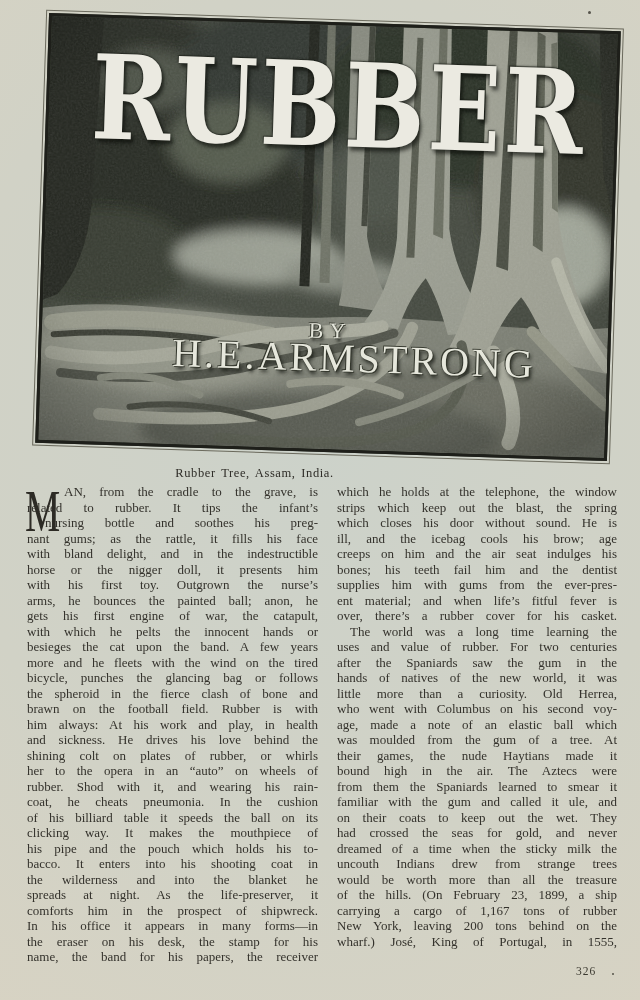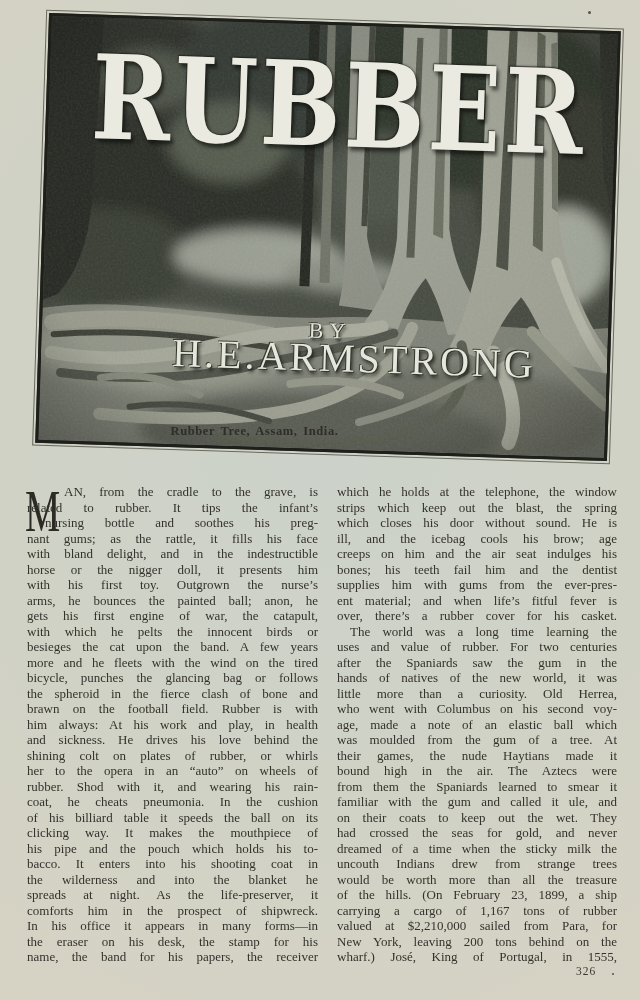--- a/index.html
+++ b/index.html
@@ -38,22 +38,22 @@
     white-space:nowrap;
   }
   .byline-name{
     position:absolute;left:0;right:0;top:313px;text-align:center;
     transform:translateX(30px);
     font-size:40px;line-height:1;letter-spacing:3px;color:#e6e7dc;
     text-shadow:1px 1px 0 #34372d,-1px -1px 0 #34372d,2px 3px 4px rgba(10,12,8,.8);
     white-space:nowrap;
   }
   .caption{
-    position:absolute;left:0;top:424px;width:509px;text-align:center;
-    font-size:12.5px;letter-spacing:.6px;word-spacing:2px;color:#2f2d28;font-weight:bold;
+    position:absolute;left:0;top:466px;width:509px;text-align:center;
+    font-size:12.5px;letter-spacing:.6px;word-spacing:2px;color:#2f2d28;
   }
 
   
   .col{position:absolute;font-size:13px;line-height:15.5px;}
   .col .tline{
     text-align:justify;text-align-last:justify;white-space:nowrap;height:15.5px;
   }
   .col-left{left:27px;top:484px;width:291px;}
   .col-right{left:337px;top:484px;width:280px;}
   .col-left .lines .tline:nth-child(1){margin-left:37px;}
@@ -166,21 +166,21 @@
     <div class="lines">
         <div class="tline">AN, from the cradle to the grave, is</div>
         <div class="tline">related to rubber.  It tips the infant’s</div>
         <div class="tline">nursing bottle and soothes his preg-</div>
         <div class="tline">nant gums; as the rattle, it fills his face</div>
         <div class="tline">with bland delight, and in the indestructible</div>
         <div class="tline">horse or the nigger doll, it presents him</div>
         <div class="tline">with his first toy.  Outgrown the nurse’s</div>
         <div class="tline">arms, he bounces the painted ball; anon, he</div>
         <div class="tline">gets his first engine of war, the catapult,</div>
-        <div class="tline">with which he pelts the innocent birds or</div>
+        <div class="tline">with which he pelts the innocent hands or</div>
         <div class="tline">besieges the cat upon the band.  A few years</div>
         <div class="tline">more and he fleets with the wind on the tired</div>
         <div class="tline">bicycle, punches the glancing bag or follows</div>
         <div class="tline">the spheroid in the fierce clash of bone and</div>
         <div class="tline">brawn on the football field.  Rubber is with</div>
         <div class="tline">him always: At his work and play, in health</div>
         <div class="tline">and sickness.  He drives his love behind the</div>
         <div class="tline">shining colt on plates of rubber, or whirls</div>
         <div class="tline">her to the opera in an “auto” on wheels of</div>
         <div class="tline">rubber.  Shod with it, and wearing his rain-</div>
@@ -221,21 +221,20 @@
         <div class="tline">bound high in the air.  The Aztecs were</div>
         <div class="tline">from them the Spaniards learned to smear it</div>
         <div class="tline">familiar with the gum and called it ule, and</div>
         <div class="tline">on their coats to keep out the wet.  They</div>
         <div class="tline">had crossed the seas for gold, and never</div>
         <div class="tline">dreamed of a time when the sticky milk the</div>
         <div class="tline">uncouth Indians drew from strange trees</div>
         <div class="tline">would be worth more than all the treasure</div>
         <div class="tline">of the hills.  (On February 23, 1899, a ship</div>
         <div class="tline">carrying a cargo of 1,167 tons of rubber</div>
-        <div class="tline">valued at $2,210,000 sailed from Para, for</div>
         <div class="tline">New York, leaving 200 tons behind on the</div>
         <div class="tline">wharf.)  José, King of Portugal, in 1555,</div>
       </div>
   </div>
 
   <div class="page-number">326</div>
 
 </div>
 
 </body></html>

